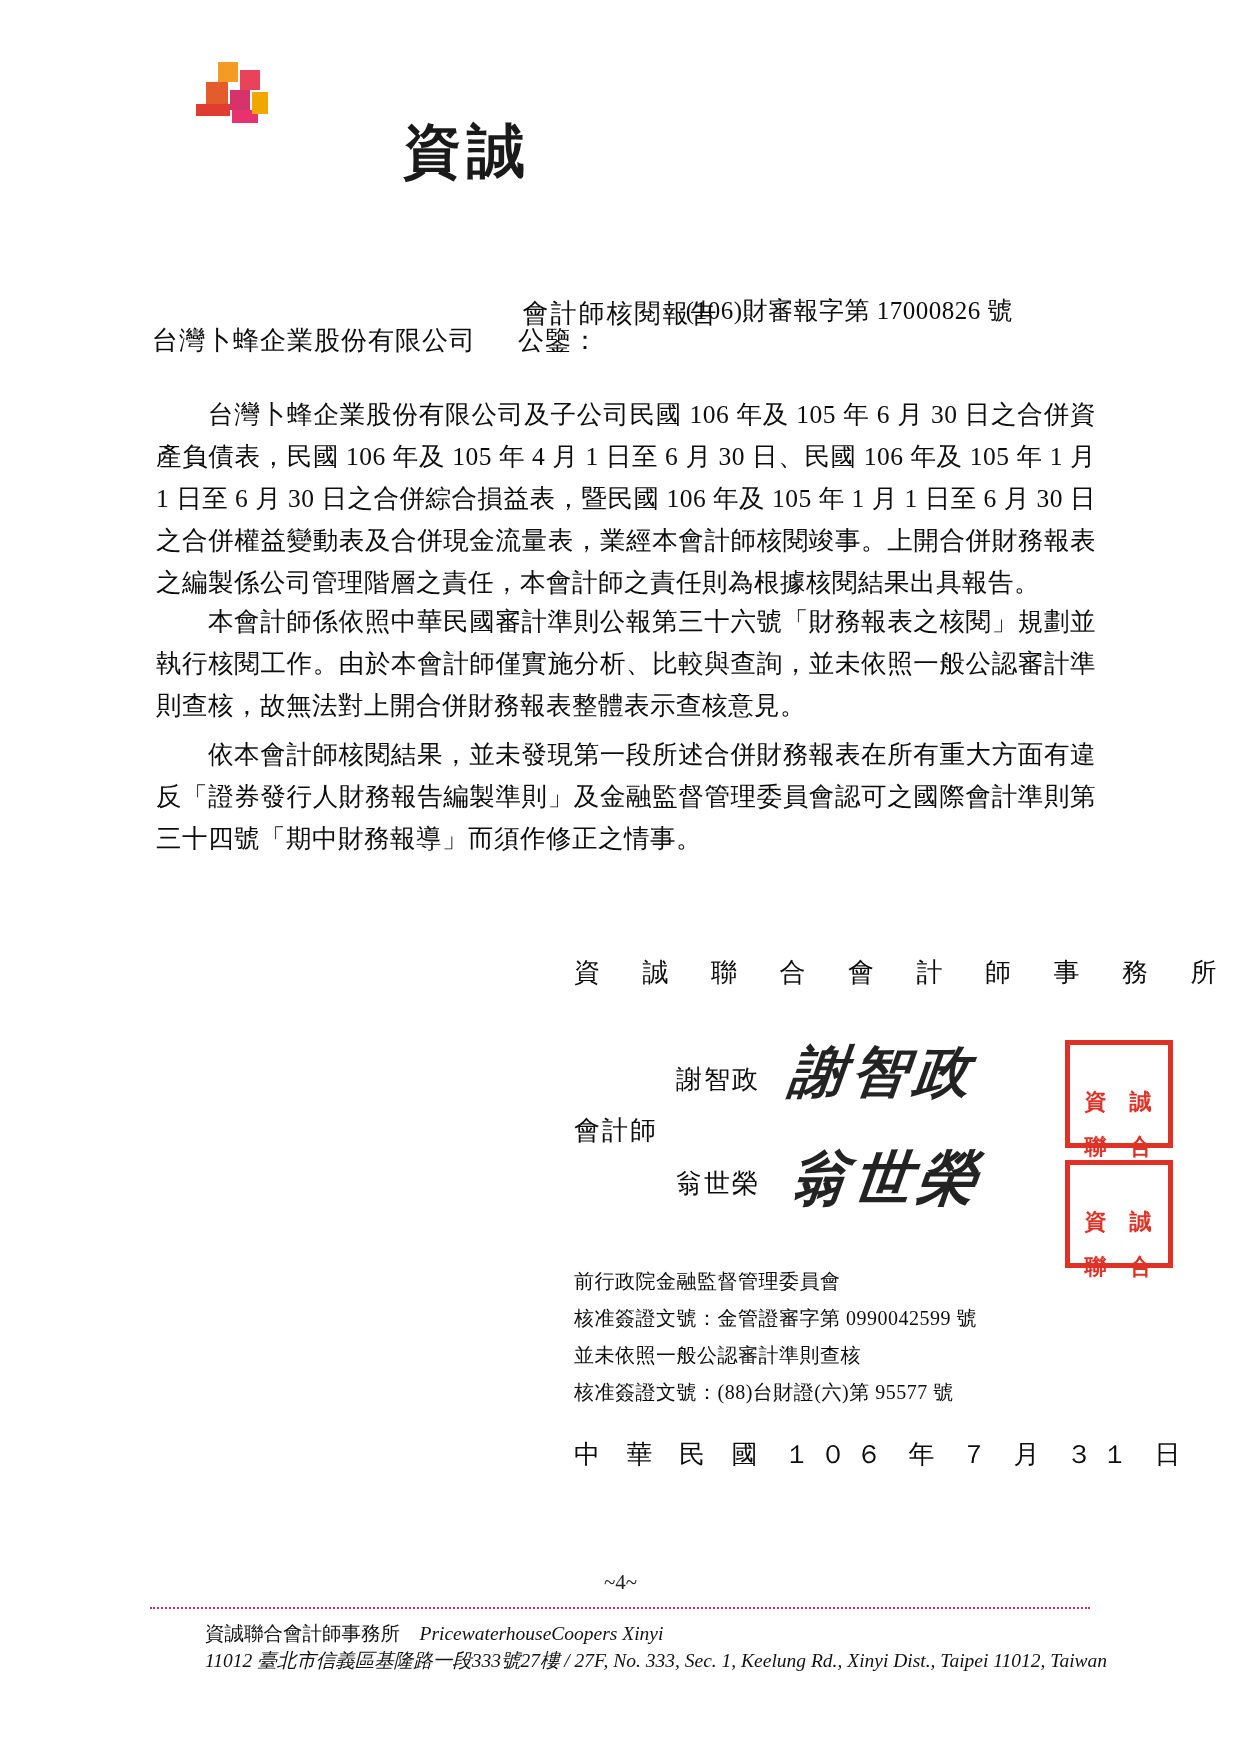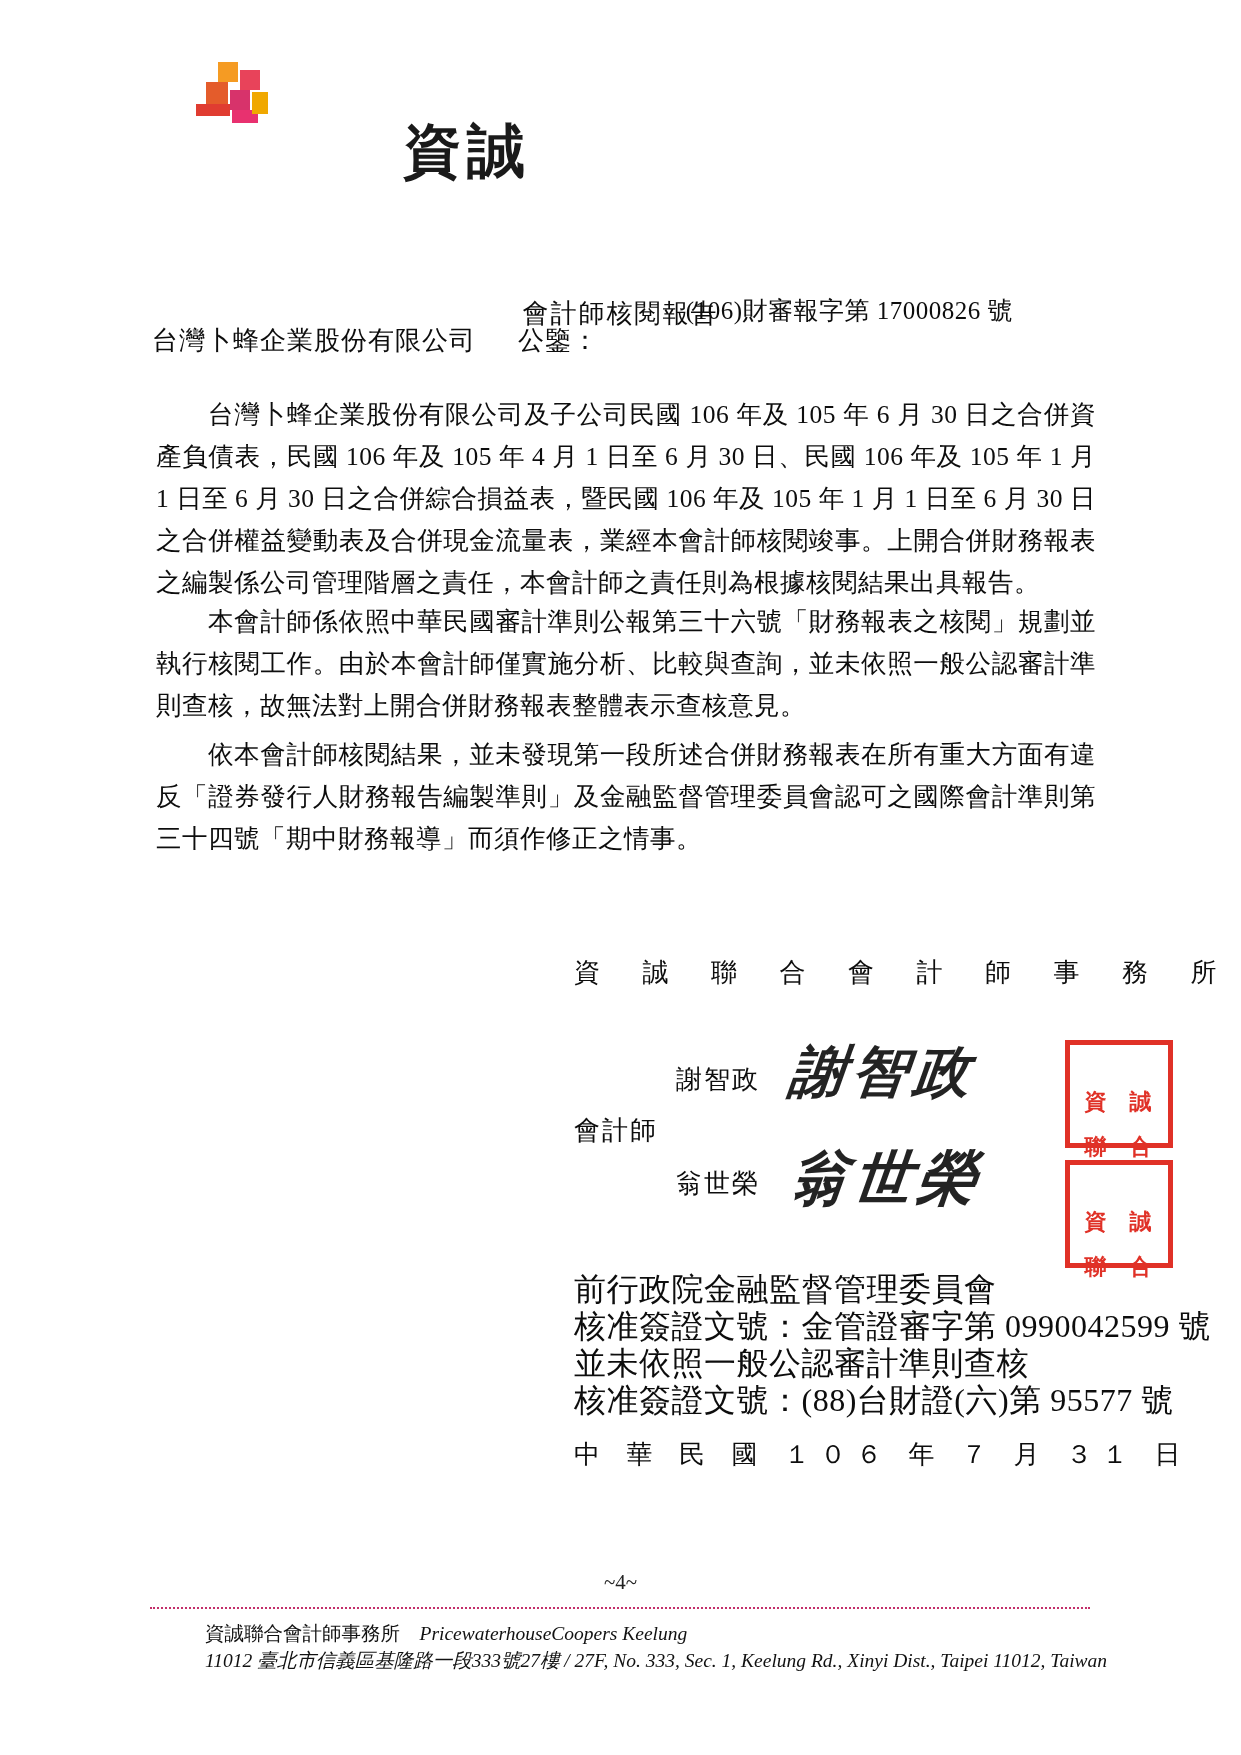--- a/index.html
+++ b/index.html
@@ -180,21 +180,21 @@
     justify-content: center;
     writing-mode: vertical-rl;
     font-weight: 700;
   }
   #chop1 { left: 1065px; top: 1040px; }
   #chop2 { left: 1065px; top: 1160px; }
 
   .approval {
     position: absolute;
     left: 574px;
-    font-size: 32px;
+    font-size: 20px;
     letter-spacing: 0.5px;
     text-align: right;
   }
   #ap1 { top: 1268px; }
   #ap2 { top: 1305px; }
   #ap3 { top: 1342px; }
   #ap4 { top: 1379px; }
 
   .date-line {
     position: absolute;
@@ -295,19 +295,19 @@
 
   <div class="date-line">中 華 民 國 １０６ 年 ７ 月 ３１ 日</div>
 </div>
 
 <div class="page-num">~4~</div>
 <div class="footer-rule"></div>
 <div class="footer">
   <div>
     <span class="bold-cn">資誠聯合會計師事務所</span>
     &nbsp;&nbsp;
-    <span class="it">PricewaterhouseCoopers Keelung</span>
+    <span class="it">PricewaterhouseCoopers Xinyi</span>
   </div>
   <div>
     <span class="it">11012 臺北市信義區基隆路一段333號27樓</span>
     <span class="it">/ 27F, No. 333, Sec. 1, Keelung Rd., Xinyi Dist., Taipei 11012, Taiwan</span>
   </div>
 </div>
 
 </body></html>

